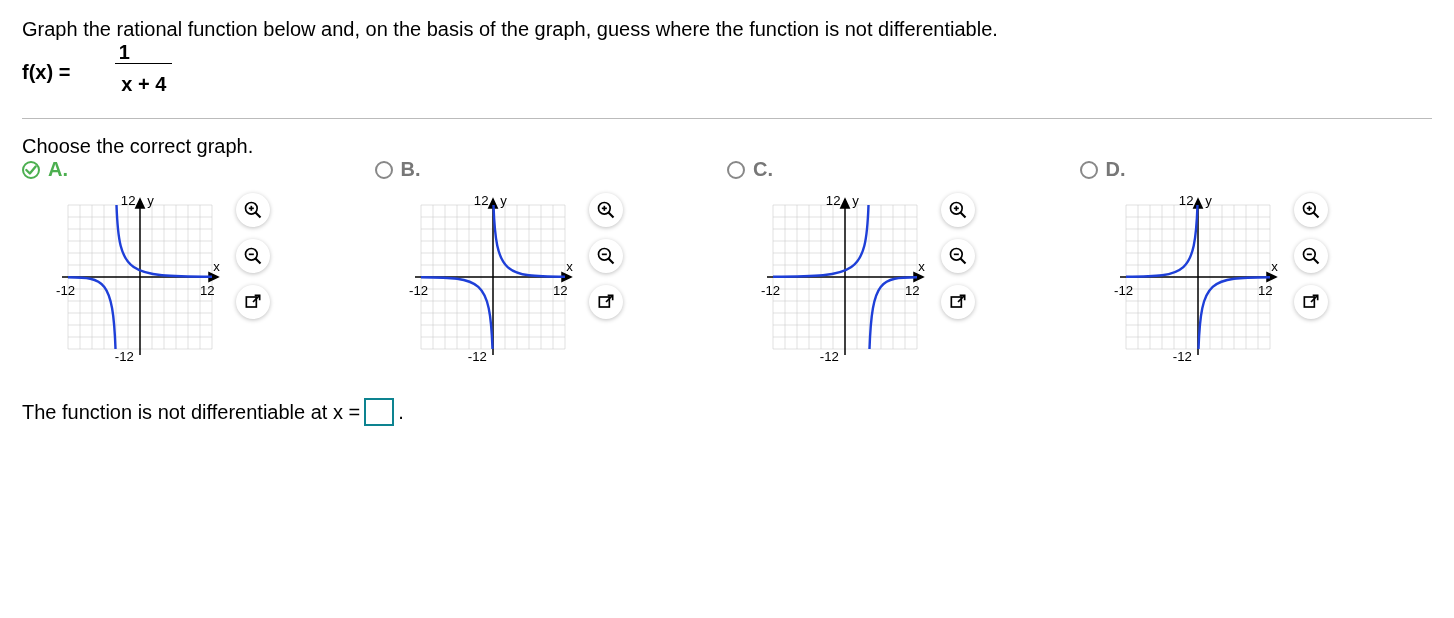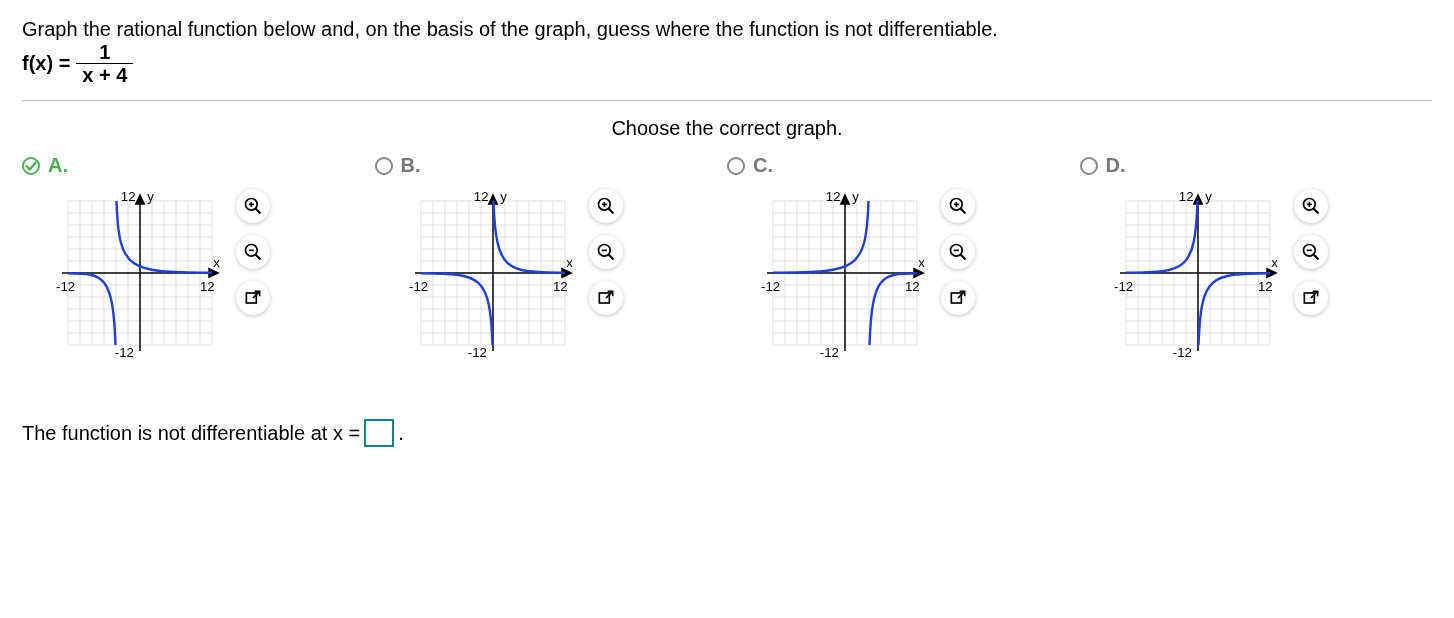--- a/index.html
+++ b/index.html
@@ -22,28 +22,29 @@
   .frac {
     display: inline-flex;
     flex-direction: column;
     align-items: center;
     vertical-align: middle;
     line-height: 1.1;
   }
   .frac .num { padding: 0 6px; }
   .frac .den {
     border-top: 1.5px solid #000;
-    padding: 0 6px;
+    padding: 9px 6px;
+    margin-left: 39px;
   }
   hr.divider {
     border: none;
     border-top: 1px solid #bbb;
     margin: 0 0 16px 0;
   }
-  .choose-text { margin-bottom: 14px; text-align: center; }
+  .choose-text { margin-bottom: 0; }
   .options-row {
     display: flex;
     justify-content: flex-start;
     gap: 0;
   }
   .option {
     display: flex;
     flex-direction: column;
     width: 360px;
   }
@@ -92,21 +93,21 @@
     height: 34px;
     border-radius: 50%;
     background: #fff;
     box-shadow: 0 1px 4px rgba(0,0,0,0.25);
     display: flex;
     align-items: center;
     justify-content: center;
   }
   .tool-btn svg { width: 20px; height: 20px; }
   .answer-row {
-    margin-top: 56px;
+    margin-top: 31px;
     display: flex;
     align-items: center;
     gap: 4px;
   }
   .answer-input {
     width: 30px;
     height: 28px;
     border: 2px solid #0d8390;
     text-align: center;
     font-size: 18px;

